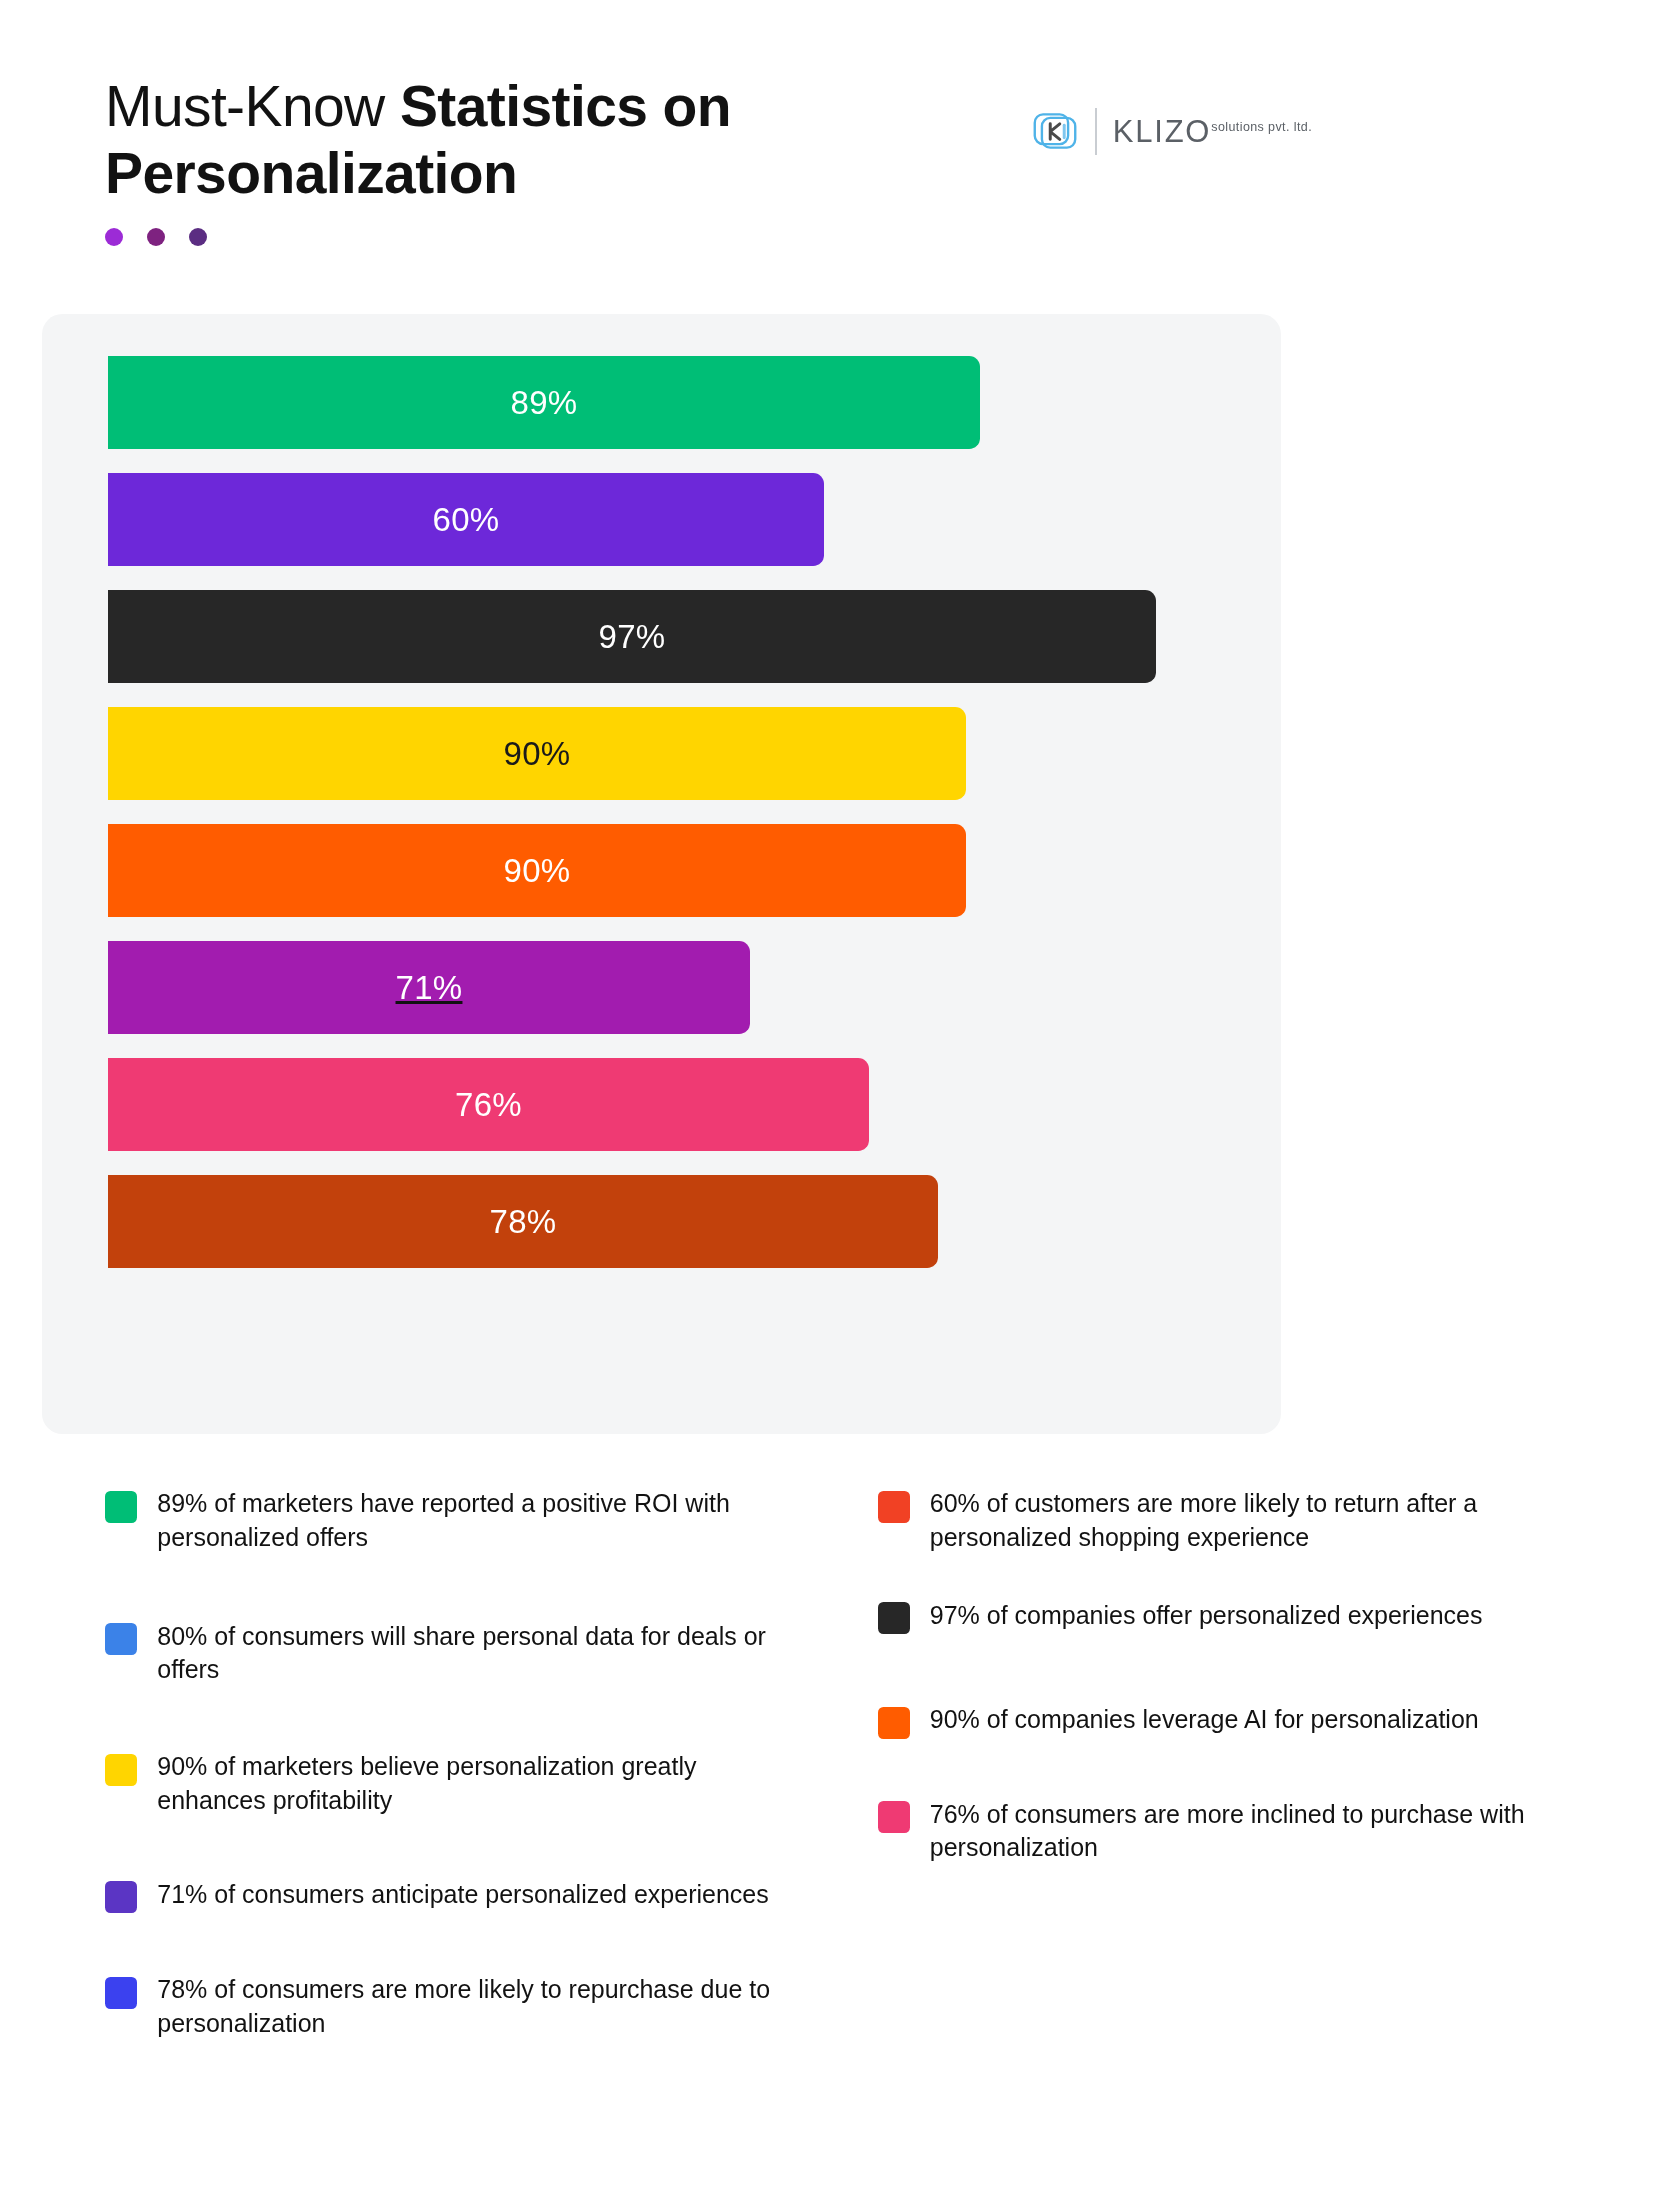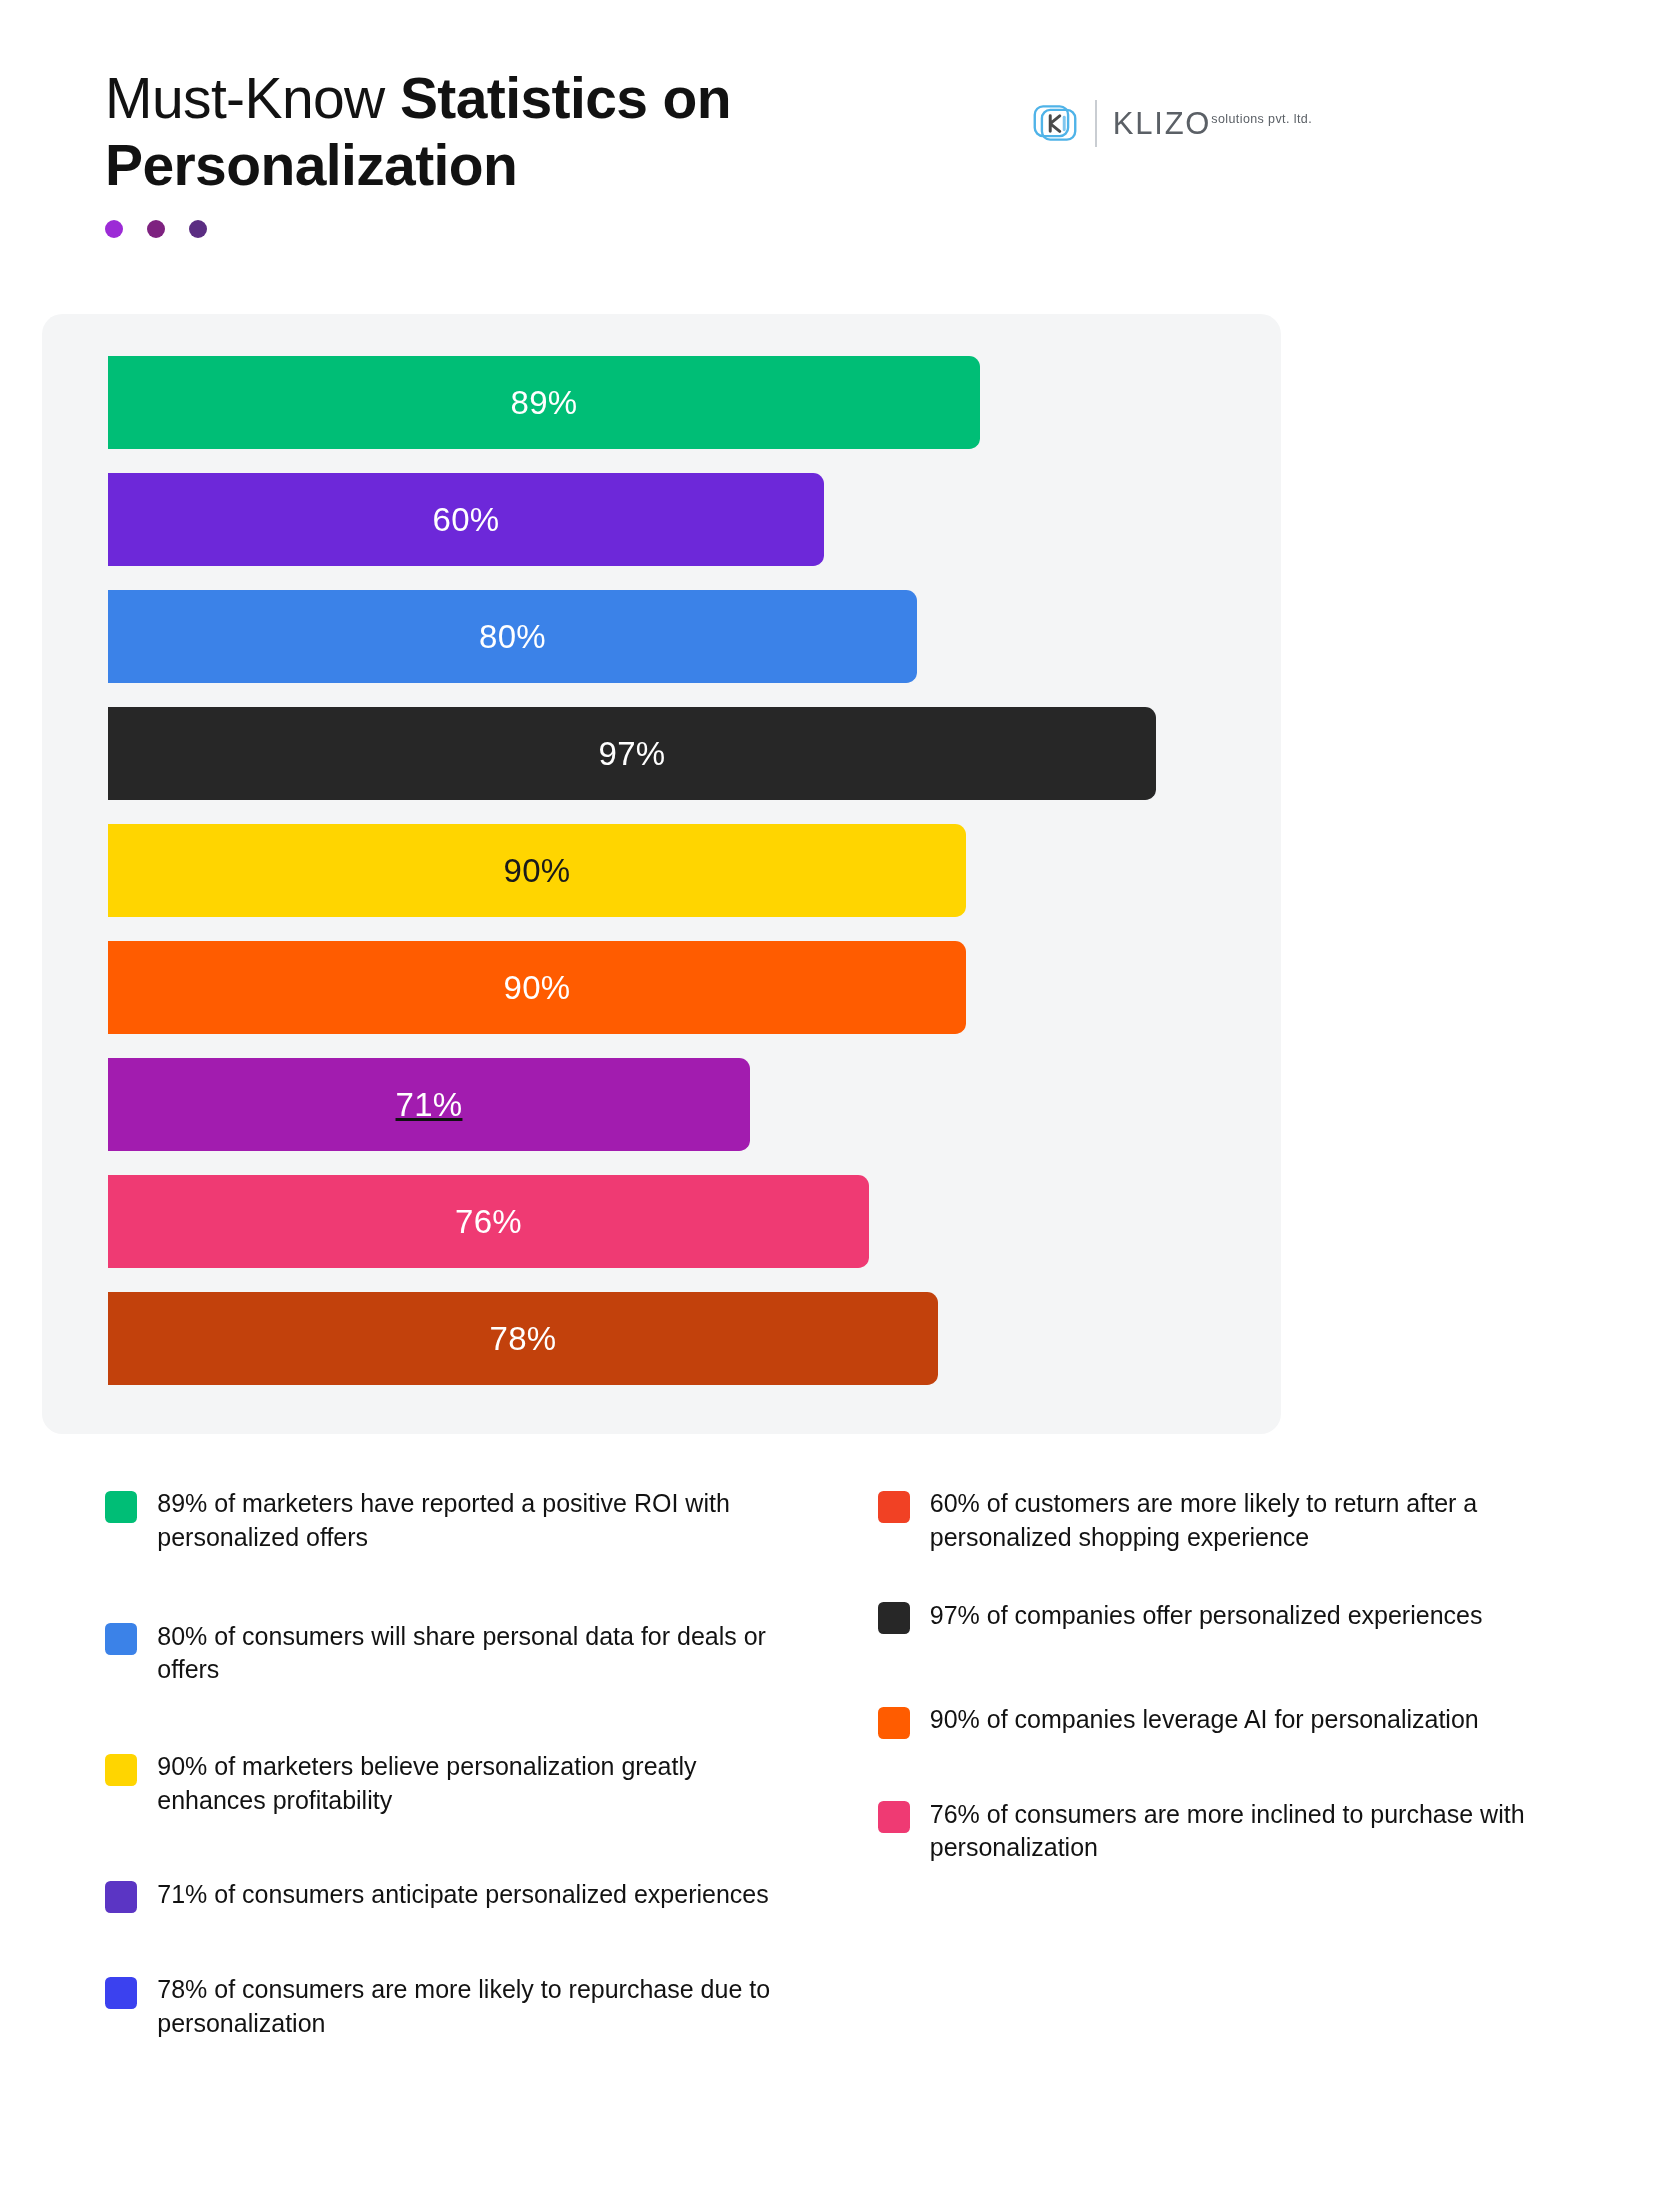--- a/index.html
+++ b/index.html
@@ -6,21 +6,21 @@
   html,body { width:1672px; height:2194px; }
   body {
     background:#FFFFFF;
     font-family:"Liberation Sans", sans-serif;
     color:#111111;
     position:relative;
     overflow:hidden;
   }
 
   
-  .header { position:absolute; left:0; top:8px; width:1396px; height:257px; }
+  .header { position:absolute; left:0; top:16px; width:1396px; height:257px; }
   .title {
     position:absolute; left:105px; top:57px; width:836px;
     font-size:57px; line-height:1.18; letter-spacing:-0.6px;
     font-weight:400; color:#121212;
   }
   .title .bold { font-weight:700; }
 
   .dots { position:absolute; left:105px; top:212px; display:flex; gap:24px; }
   .dot { width:18px; height:18px; border-radius:50%; }
 
@@ -110,25 +110,20 @@
         <div class="bar" style="width: 872px; background: rgb(0, 190, 118);">
           <span class="bar-value" style="color: rgb(255, 255, 255);">89%</span>
         </div>
       </div>
       <div class="bar-row">
         <div class="bar" style="width: 716px; background: #6d28d9;">
           <span class="bar-value" style="color: rgb(255, 255, 255);">60%</span>
         </div>
       </div>
       <div class="bar-row">
-        <div class="bar" style="width: 809px; background: rgb(59, 130, 232);">
-          <span class="bar-value" style="color: rgb(255, 255, 255);">80%</span>
-        </div>
-      </div>
-      <div class="bar-row">
         <div class="bar" style="width: 1048px; background: rgb(39, 39, 39);">
           <span class="bar-value" style="color: rgb(255, 255, 255);">97%</span>
         </div>
       </div>
       <div class="bar-row">
         <div class="bar" style="width: 858px; background: rgb(255, 213, 0);">
           <span class="bar-value dark" style="color: rgb(26, 26, 26);">90%</span>
         </div>
       </div>
       <div class="bar-row">

